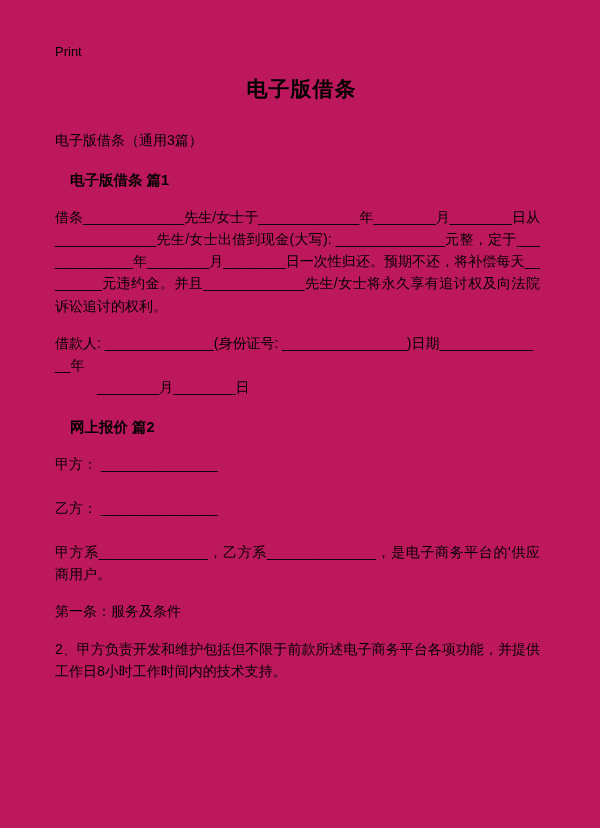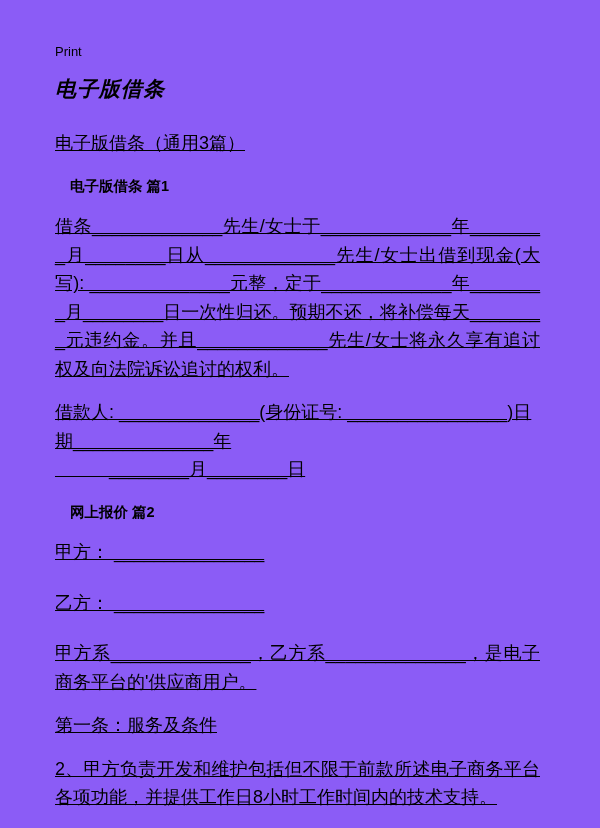--- a/index.html
+++ b/index.html
@@ -6,53 +6,52 @@
   html, body {
     margin: 0;
     padding: 0;
     background: #ffffff;
     font-family: "Liberation Sans", "DejaVu Sans", sans-serif;
     color: #000000;
   }
   .page {
     width: 600px;
     height: 828px;
-    background: #8b5cf6;
+    background: #be185d;
     padding: 44px 52px 40px 55px;
     overflow: hidden;
   }
   .print-label {
     font-size: 13px;
     color: #000;
     margin: 0 0 16px 0;
     cursor: pointer;
   }
   .doc-title {
     font-size: 21px;
     font-weight: bold;
+    text-align: center;
     margin: 0 0 26px 0;
     letter-spacing: 1px;
-    font-style: italic;
   }
   .subtitle {
     font-size: 14px;
     margin: 0 0 20px 0;
   }
   .section-heading {
     font-size: 14.5px;
     font-weight: bold;
     margin: 20px 0 16px 15px;
   }
   p.body-text {
-    font-size: 18px;
+    font-size: 14px;
     line-height: 1.58;
     margin: 0 8px 15px 0;
     text-align: justify;
     word-break: break-all;
-    text-decoration: underline;
   }
   p.prewrap {
     white-space: pre-wrap;
     text-align: left;
   }
   p.party-line {
     margin-bottom: 22px;
   }
 </style>
 </head>

